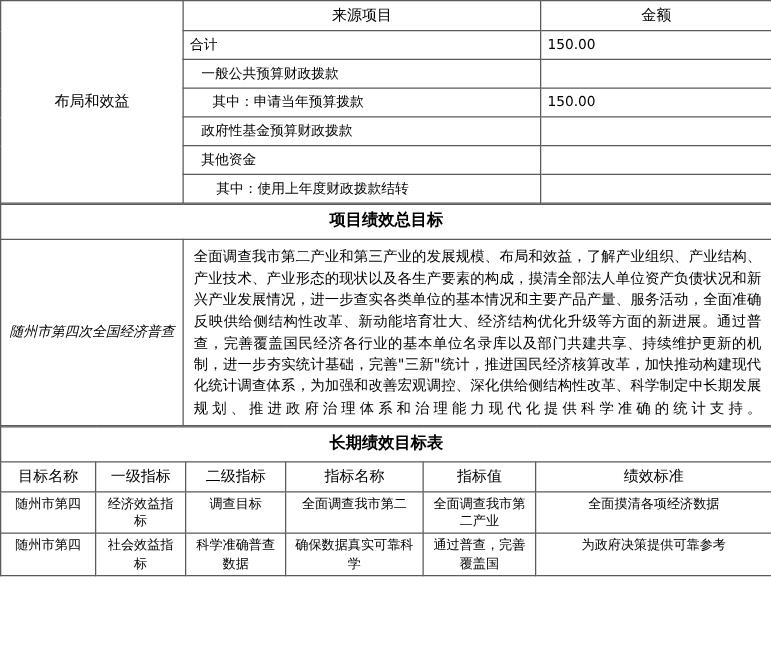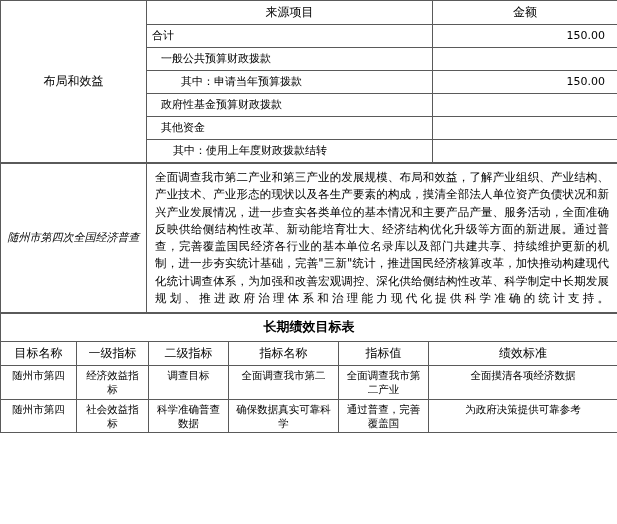--- a/index.html
+++ b/index.html
@@ -43,21 +43,21 @@
   }
   .src-label {
     text-align: center;
     font-size: 12px;
   }
   .hdr {
     text-align: center;
     font-size: 12px;
   }
   .amount {
-    text-align: right;
+    text-align: left;
     padding-right: 12px;
   }
   .desc {
     text-align: justify;
     text-align-last: justify;
     font-size: 11.5px;
     line-height: 1.5;
     padding: 5px 8px;
     margin-top: 28px;
   }
@@ -99,21 +99,21 @@
       </tr>
       <tr>
         <td class="lft">合计</td>
         <td class="amount">150.00</td>
       </tr>
       <tr>
         <td class="lft" style="padding-left:14px">一般公共预算财政拨款</td>
         <td class="amount"></td>
       </tr>
       <tr>
-        <td class="lft" style="padding-left:34px">其中：申请当年预算拨款</td>
+        <td class="lft" style="padding-left:23px">其中：申请当年预算拨款</td>
         <td class="amount">150.00</td>
       </tr>
       <tr>
         <td class="lft" style="padding-left:14px">政府性基金预算财政拨款</td>
         <td class="amount"></td>
       </tr>
       <tr>
         <td class="lft" style="padding-left:14px">其他资金</td>
         <td class="amount"></td>
       </tr>
@@ -123,20 +123,23 @@
       </tr>
     </tbody>
   </table>
 
   <table>
     <colgroup>
       <col style="width:146px">
       <col style="width:471px">
     </colgroup>
     <tbody>
+      <tr>
+        <td class="section-title" colspan="2">项目绩效总目标</td>
+      </tr>
       <tr>
         <td class="name-cell">随州市第四次全国经济普查</td>
         <td class="desc">全面调查我市第二产业和第三产业的发展规模、布局和效益，了解产业组织、产业结构、产业技术、产业形态的现状以及各生产要素的构成，摸清全部法人单位资产负债状况和新兴产业发展情况，进一步查实各类单位的基本情况和主要产品产量、服务活动，全面准确反映供给侧结构性改革、新动能培育壮大、经济结构优化升级等方面的新进展。通过普查，完善覆盖国民经济各行业的基本单位名录库以及部门共建共享、持续维护更新的机制，进一步夯实统计基础，完善"三新"统计，推进国民经济核算改革，加快推动构建现代化统计调查体系，为加强和改善宏观调控、深化供给侧结构性改革、科学制定中长期发展规划、推进政府治理体系和治理能力现代化提供科学准确的统计支持。</td>
       </tr>
     </tbody>
   </table>
 
   <table>
     <colgroup>
       <col style="width:76px">

